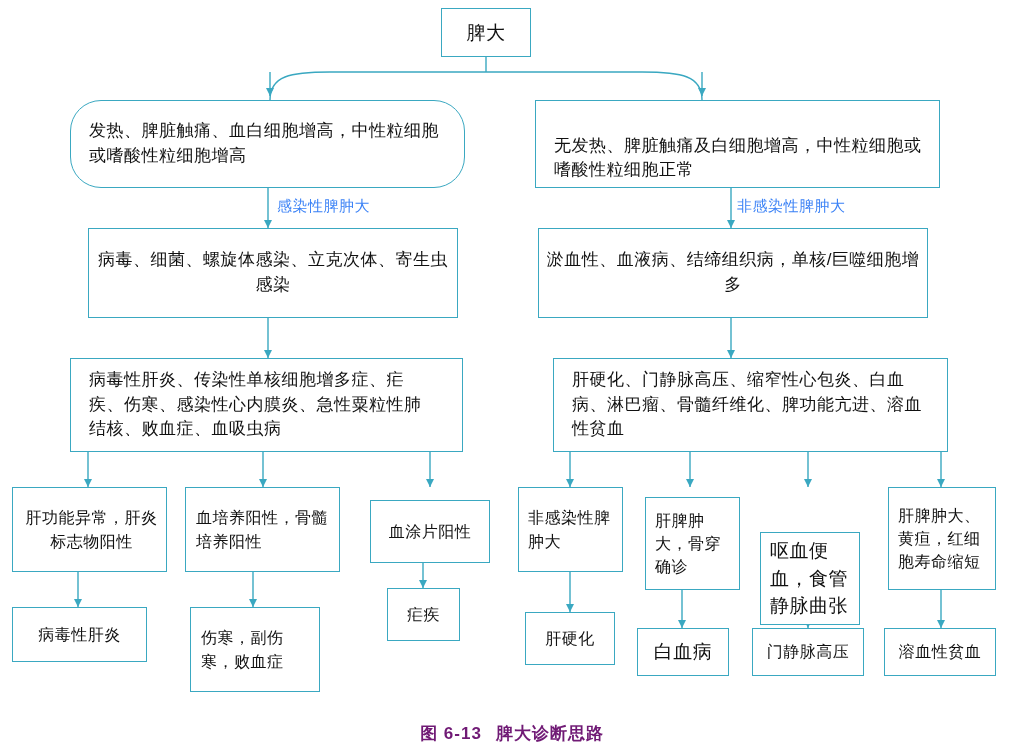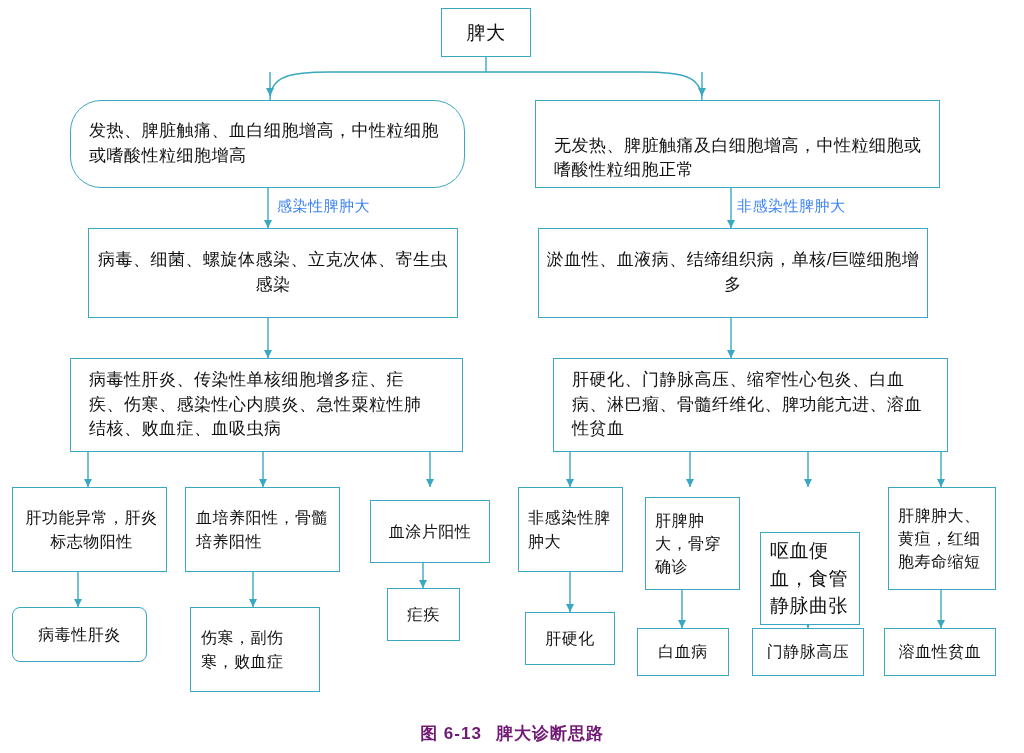--- a/index.html
+++ b/index.html
@@ -162,37 +162,37 @@
   </div>
 
   <div class="node" style="left:760px; top:497px; width:100px; height:93px; font-size:19px; justify-content:flex-start; text-align:left; padding-left:9px;margin-top:35px;">
     <span>呕血便血，食管静脉曲张</span>
   </div>
 
   <div class="node" style="left:888px; top:487px; width:108px; height:103px; font-size:16px; justify-content:flex-start; text-align:left; padding-left:9px;">
     <span>肝脾肿大、黄疸，红细胞寿命缩短</span>
   </div>
 
-  <div class="node" style="left:12px; top:607px; width:135px; height:55px; font-size:16px;border-radius:8px;">
+  <div class="node" style="left:12px; top:607px; width:135px; height:55px; font-size:16px;">
     <span>病毒性肝炎</span>
   </div>
 
   <div class="node" style="left:190px; top:607px; width:130px; height:85px; font-size:16px; justify-content:flex-start; text-align:left; padding-left:10px;">
     <span>伤寒，副伤寒，败血症</span>
   </div>
 
   <div class="node" style="left:387px; top:588px; width:73px; height:53px; font-size:16px;">
     <span>疟疾</span>
   </div>
 
   <div class="node" style="left:525px; top:612px; width:90px; height:53px; font-size:16px;">
     <span>肝硬化</span>
   </div>
 
-  <div class="node" style="left:637px; top:628px; width:92px; height:48px; font-size:16px;">
+  <div class="node" style="left:637px; top:628px; width:92px; height:48px; font-size:19px;">
     <span>白血病</span>
   </div>
 
   <div class="node" style="left:752px; top:628px; width:112px; height:48px; font-size:16px;">
     <span>门静脉高压</span>
   </div>
 
   <div class="node" style="left:884px; top:628px; width:112px; height:48px; font-size:16px;">
     <span>溶血性贫血</span>
   </div>

